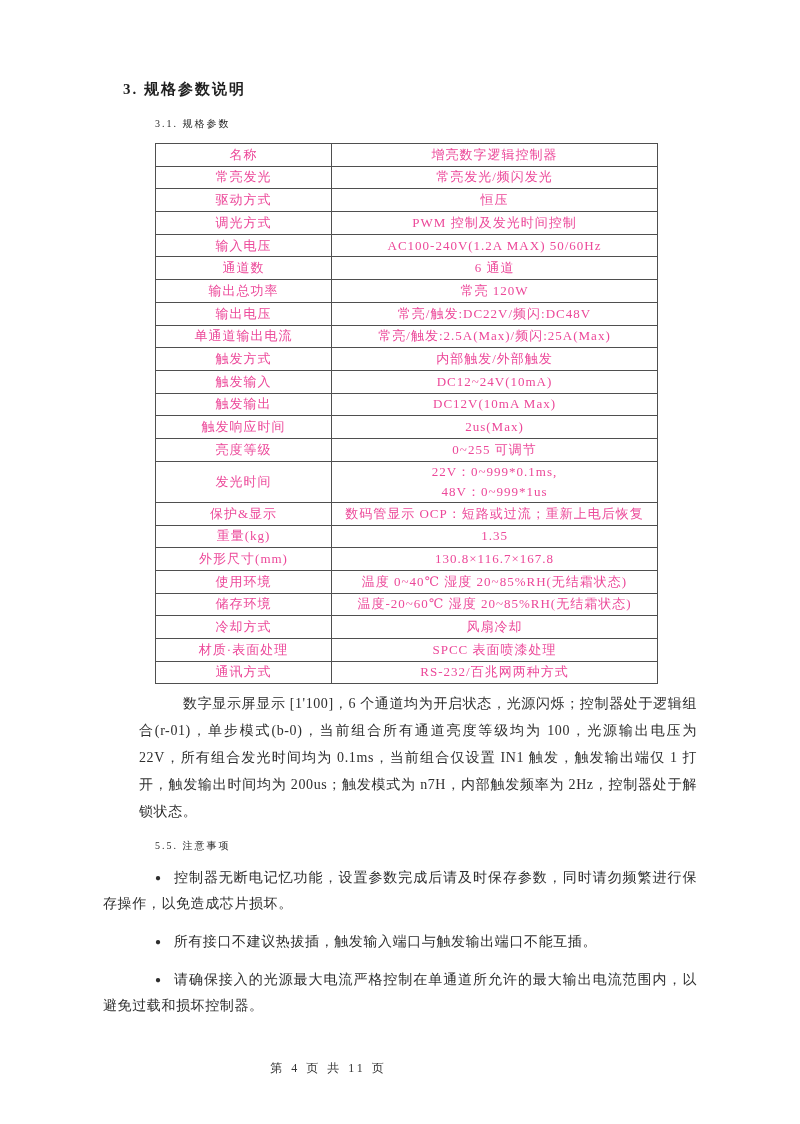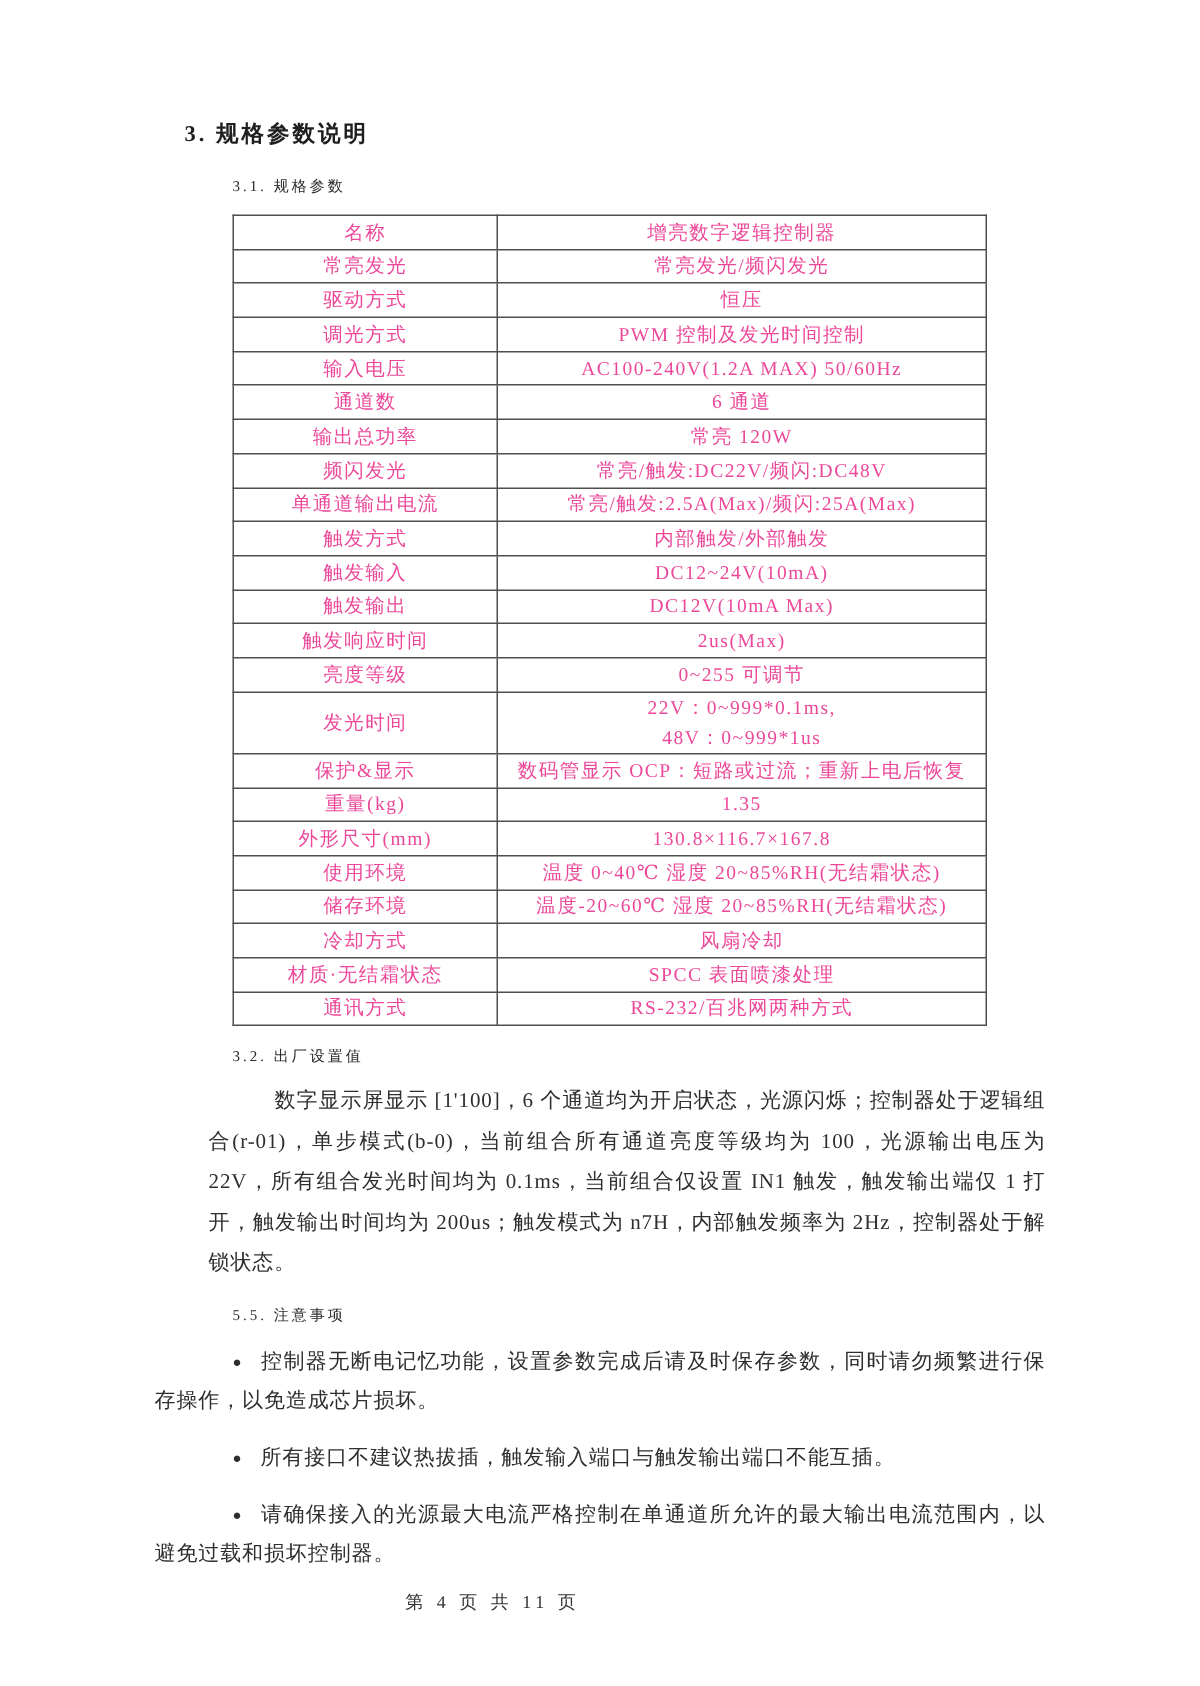--- a/index.html
+++ b/index.html
@@ -122,21 +122,21 @@
         </tr>
         <tr>
           <td class="label-cell">通道数</td>
           <td class="value-cell">6 通道</td>
         </tr>
         <tr>
           <td class="label-cell">输出总功率</td>
           <td class="value-cell">常亮 120W</td>
         </tr>
         <tr>
-          <td class="label-cell">频闪发光</td>
+          <td class="label-cell">输出电压</td>
           <td class="value-cell">常亮/触发:DC22V/频闪:DC48V</td>
         </tr>
         <tr>
           <td class="label-cell">单通道输出电流</td>
           <td class="value-cell">常亮/触发:2.5A(Max)/频闪:25A(Max)</td>
         </tr>
         <tr>
           <td class="label-cell">触发方式</td>
           <td class="value-cell">内部触发/外部触发</td>
         </tr>
@@ -181,31 +181,30 @@
         </tr>
         <tr>
           <td class="label-cell">储存环境</td>
           <td class="value-cell">温度-20~60℃ 湿度 20~85%RH(无结霜状态)</td>
         </tr>
         <tr>
           <td class="label-cell">冷却方式</td>
           <td class="value-cell">风扇冷却</td>
         </tr>
         <tr>
-          <td class="label-cell">材质·无结霜状态</td>
+          <td class="label-cell">材质·表面处理</td>
           <td class="value-cell">SPCC 表面喷漆处理</td>
         </tr>
         <tr>
           <td class="label-cell">通讯方式</td>
           <td class="value-cell">RS-232/百兆网两种方式</td>
         </tr>
       </tbody>
   </table>
 
-  <div class="h2 h2-32">3.2. 出厂设置值</div>
 
   <p class="para">数字显示屏显示 [1'100]，6 个通道均为开启状态，光源闪烁；控制器处于逻辑组合(r-01)，单步模式(b-0)，当前组合所有通道亮度等级均为 100，光源输出电压为 22V，所有组合发光时间均为 0.1ms，当前组合仅设置 IN1 触发，触发输出端仅 1 打开，触发输出时间均为 200us；触发模式为 n7H，内部触发频率为 2Hz，控制器处于解锁状态。</p>
 
   <div class="h2 h2-33">5.5. 注意事项</div>
 
   <div>
       <p class="bullet-item"><span class="bullet">●</span>控制器无断电记忆功能，设置参数完成后请及时保存参数，同时请勿频繁进行保存操作，以免造成芯片损坏。</p>
       <p class="bullet-item"><span class="bullet">●</span>所有接口不建议热拔插，触发输入端口与触发输出端口不能互插。</p>
       <p class="bullet-item"><span class="bullet">●</span>请确保接入的光源最大电流严格控制在单通道所允许的最大输出电流范围内，以避免过载和损坏控制器。</p>
     </div>

